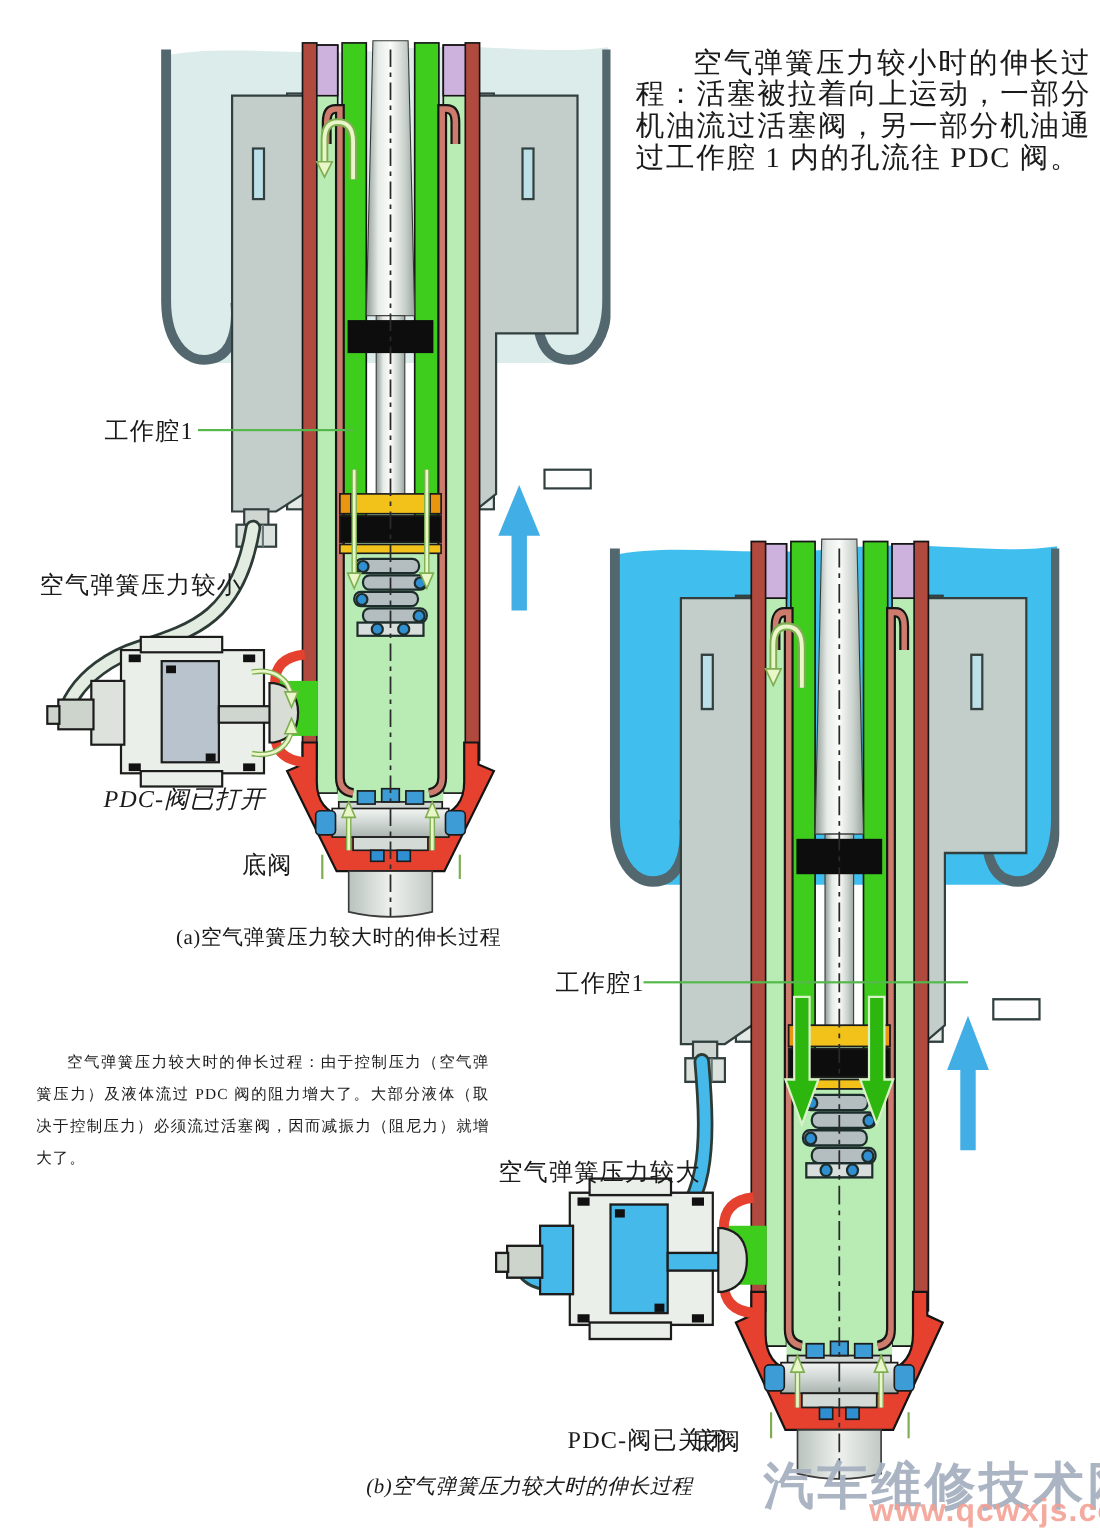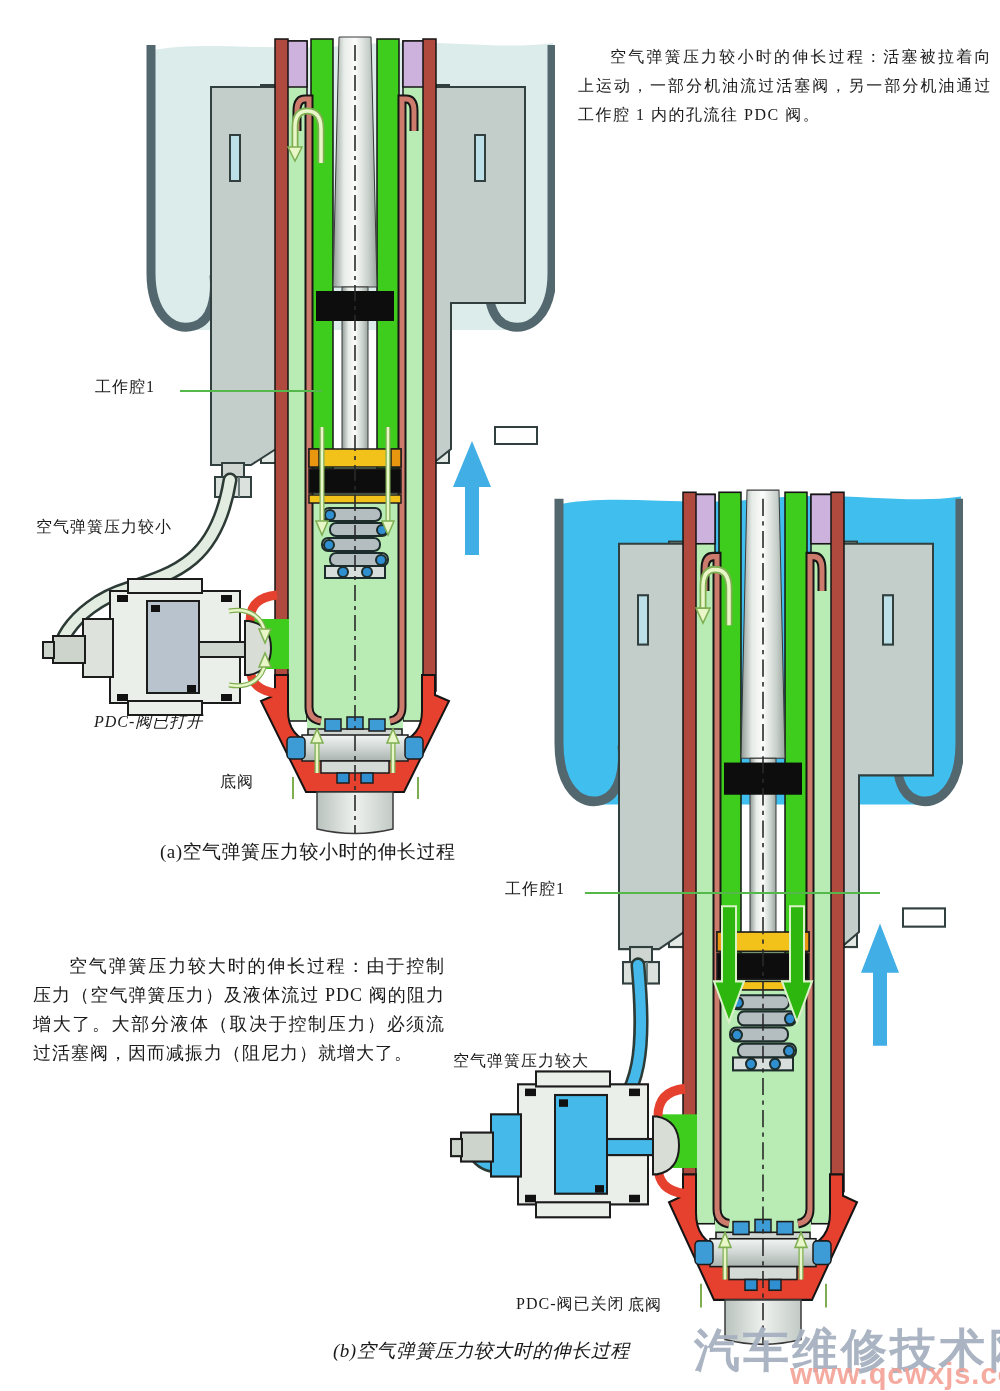--- a/index.html
+++ b/index.html
@@ -1,23 +1,23 @@
 <!DOCTYPE html>
 <html><head>
 <meta charset="utf-8">
 <style>
   html,body{margin:0;padding:0;background:#ffffff;}
   .page{position:relative;width:1000px;height:1391px;background:#ffffff;overflow:hidden;
         font-family:"Liberation Serif","DejaVu Serif",serif;color:#1a1a1a;}
   svg.panel{position:absolute;}
   .tblock{position:absolute;text-align:justify;}
   .tblock p{margin:0;text-indent:2em;}
-  #text-a{left:578px;top:42px;width:414px;font-size:16px;line-height:29px;letter-spacing:1.5px;}
-  #text-b{left:33px;top:952px;width:412px;font-size:18px;line-height:29px;letter-spacing:1px;}
-  .lbl{position:absolute;font-size:16px;white-space:nowrap;letter-spacing:1px;}
+  #text-a{left:578px;top:42px;width:414px;font-size:26px;line-height:29px;letter-spacing:1.5px;}
+  #text-b{left:33px;top:952px;width:412px;font-size:14px;line-height:29px;letter-spacing:1px;}
+  .lbl{position:absolute;font-size:22px;white-space:nowrap;letter-spacing:1px;}
   .cap{position:absolute;font-size:19px;white-space:nowrap;letter-spacing:0.5px;}
   .leader{position:absolute;height:2px;background:#54b84a;}
   #lbl-a-wc{left:95px;top:377px;}
   #leader-a{left:180px;top:390px;width:142px;}
   #lbl-a-ap{left:36px;top:517px;}
   #lbl-a-pdc{left:94px;top:712px;font-style:italic;}
   #lbl-a-bv{left:220px;top:772px;}
   #cap-a{left:160px;top:839px;}
   #lbl-b-wc{left:505px;top:879px;}
   #leader-b{left:585px;top:892px;width:295px;}
@@ -348,21 +348,21 @@
 
   <div class="tblock" id="text-b">
     <p>空气弹簧压力较大时的伸长过程：由于控制压力（空气弹簧压力）及液体流过 PDC 阀的阻力增大了。大部分液体（取决于控制压力）必须流过活塞阀，因而减振力（阻尼力）就增大了。</p>
   </div>
 
   <div class="lbl" id="lbl-a-wc">工作腔1</div>
   <div class="leader" id="leader-a"></div>
   <div class="lbl" id="lbl-a-ap">空气弹簧压力较小</div>
   <div class="lbl" id="lbl-a-pdc">PDC-阀已打开</div>
   <div class="lbl" id="lbl-a-bv">底阀</div>
-  <div class="cap" id="cap-a">(a)空气弹簧压力较小时的伸长过程</div>
+  <div class="cap" id="cap-a">(a)空气弹簧压力较大时的伸长过程</div>
 
   <div class="lbl" id="lbl-b-wc">工作腔1</div>
   <div class="leader" id="leader-b"></div>
   <div class="lbl" id="lbl-b-ap">空气弹簧压力较大</div>
   <div class="lbl" id="lbl-b-pdc">PDC-阀已关闭</div>
   <div class="lbl" id="lbl-b-bv">底阀</div>
   <div class="cap" id="cap-b">(b)空气弹簧压力较大时的伸长过程</div>
 
   <div class="wm" id="wm-cn">汽车维修技术网</div>
   <div class="wm" id="wm-url">www.qcwxjs.com</div>

